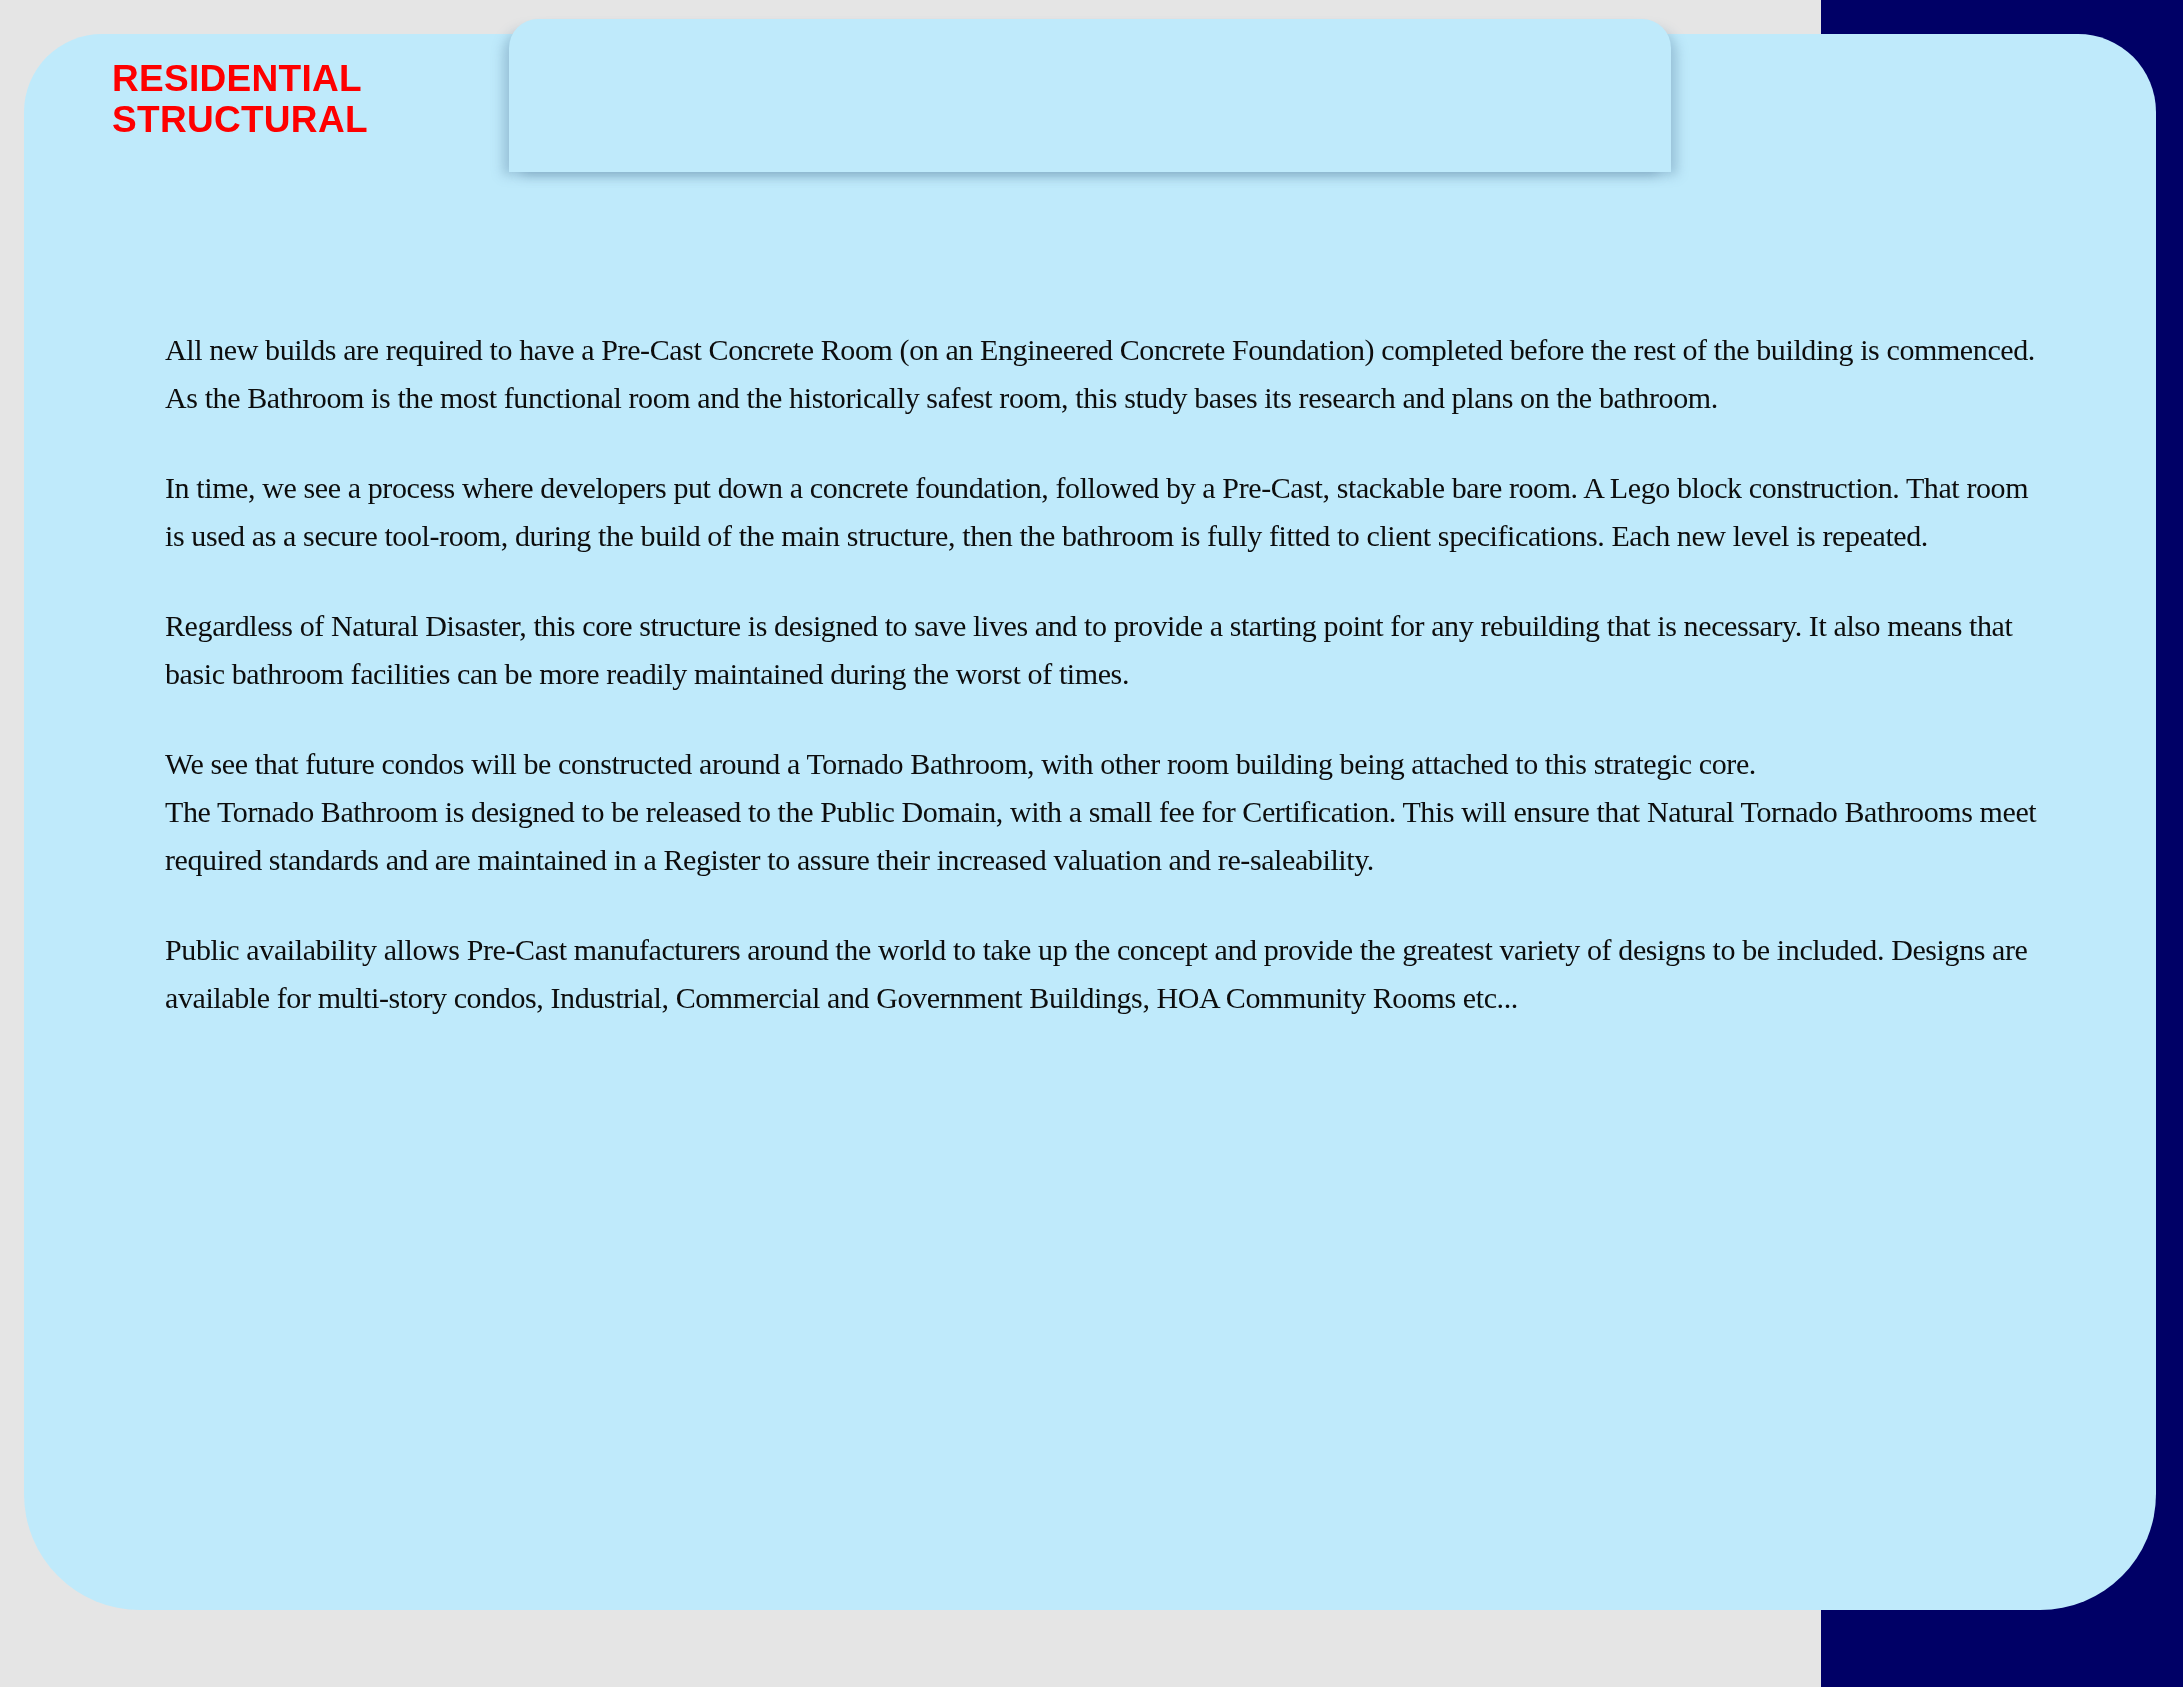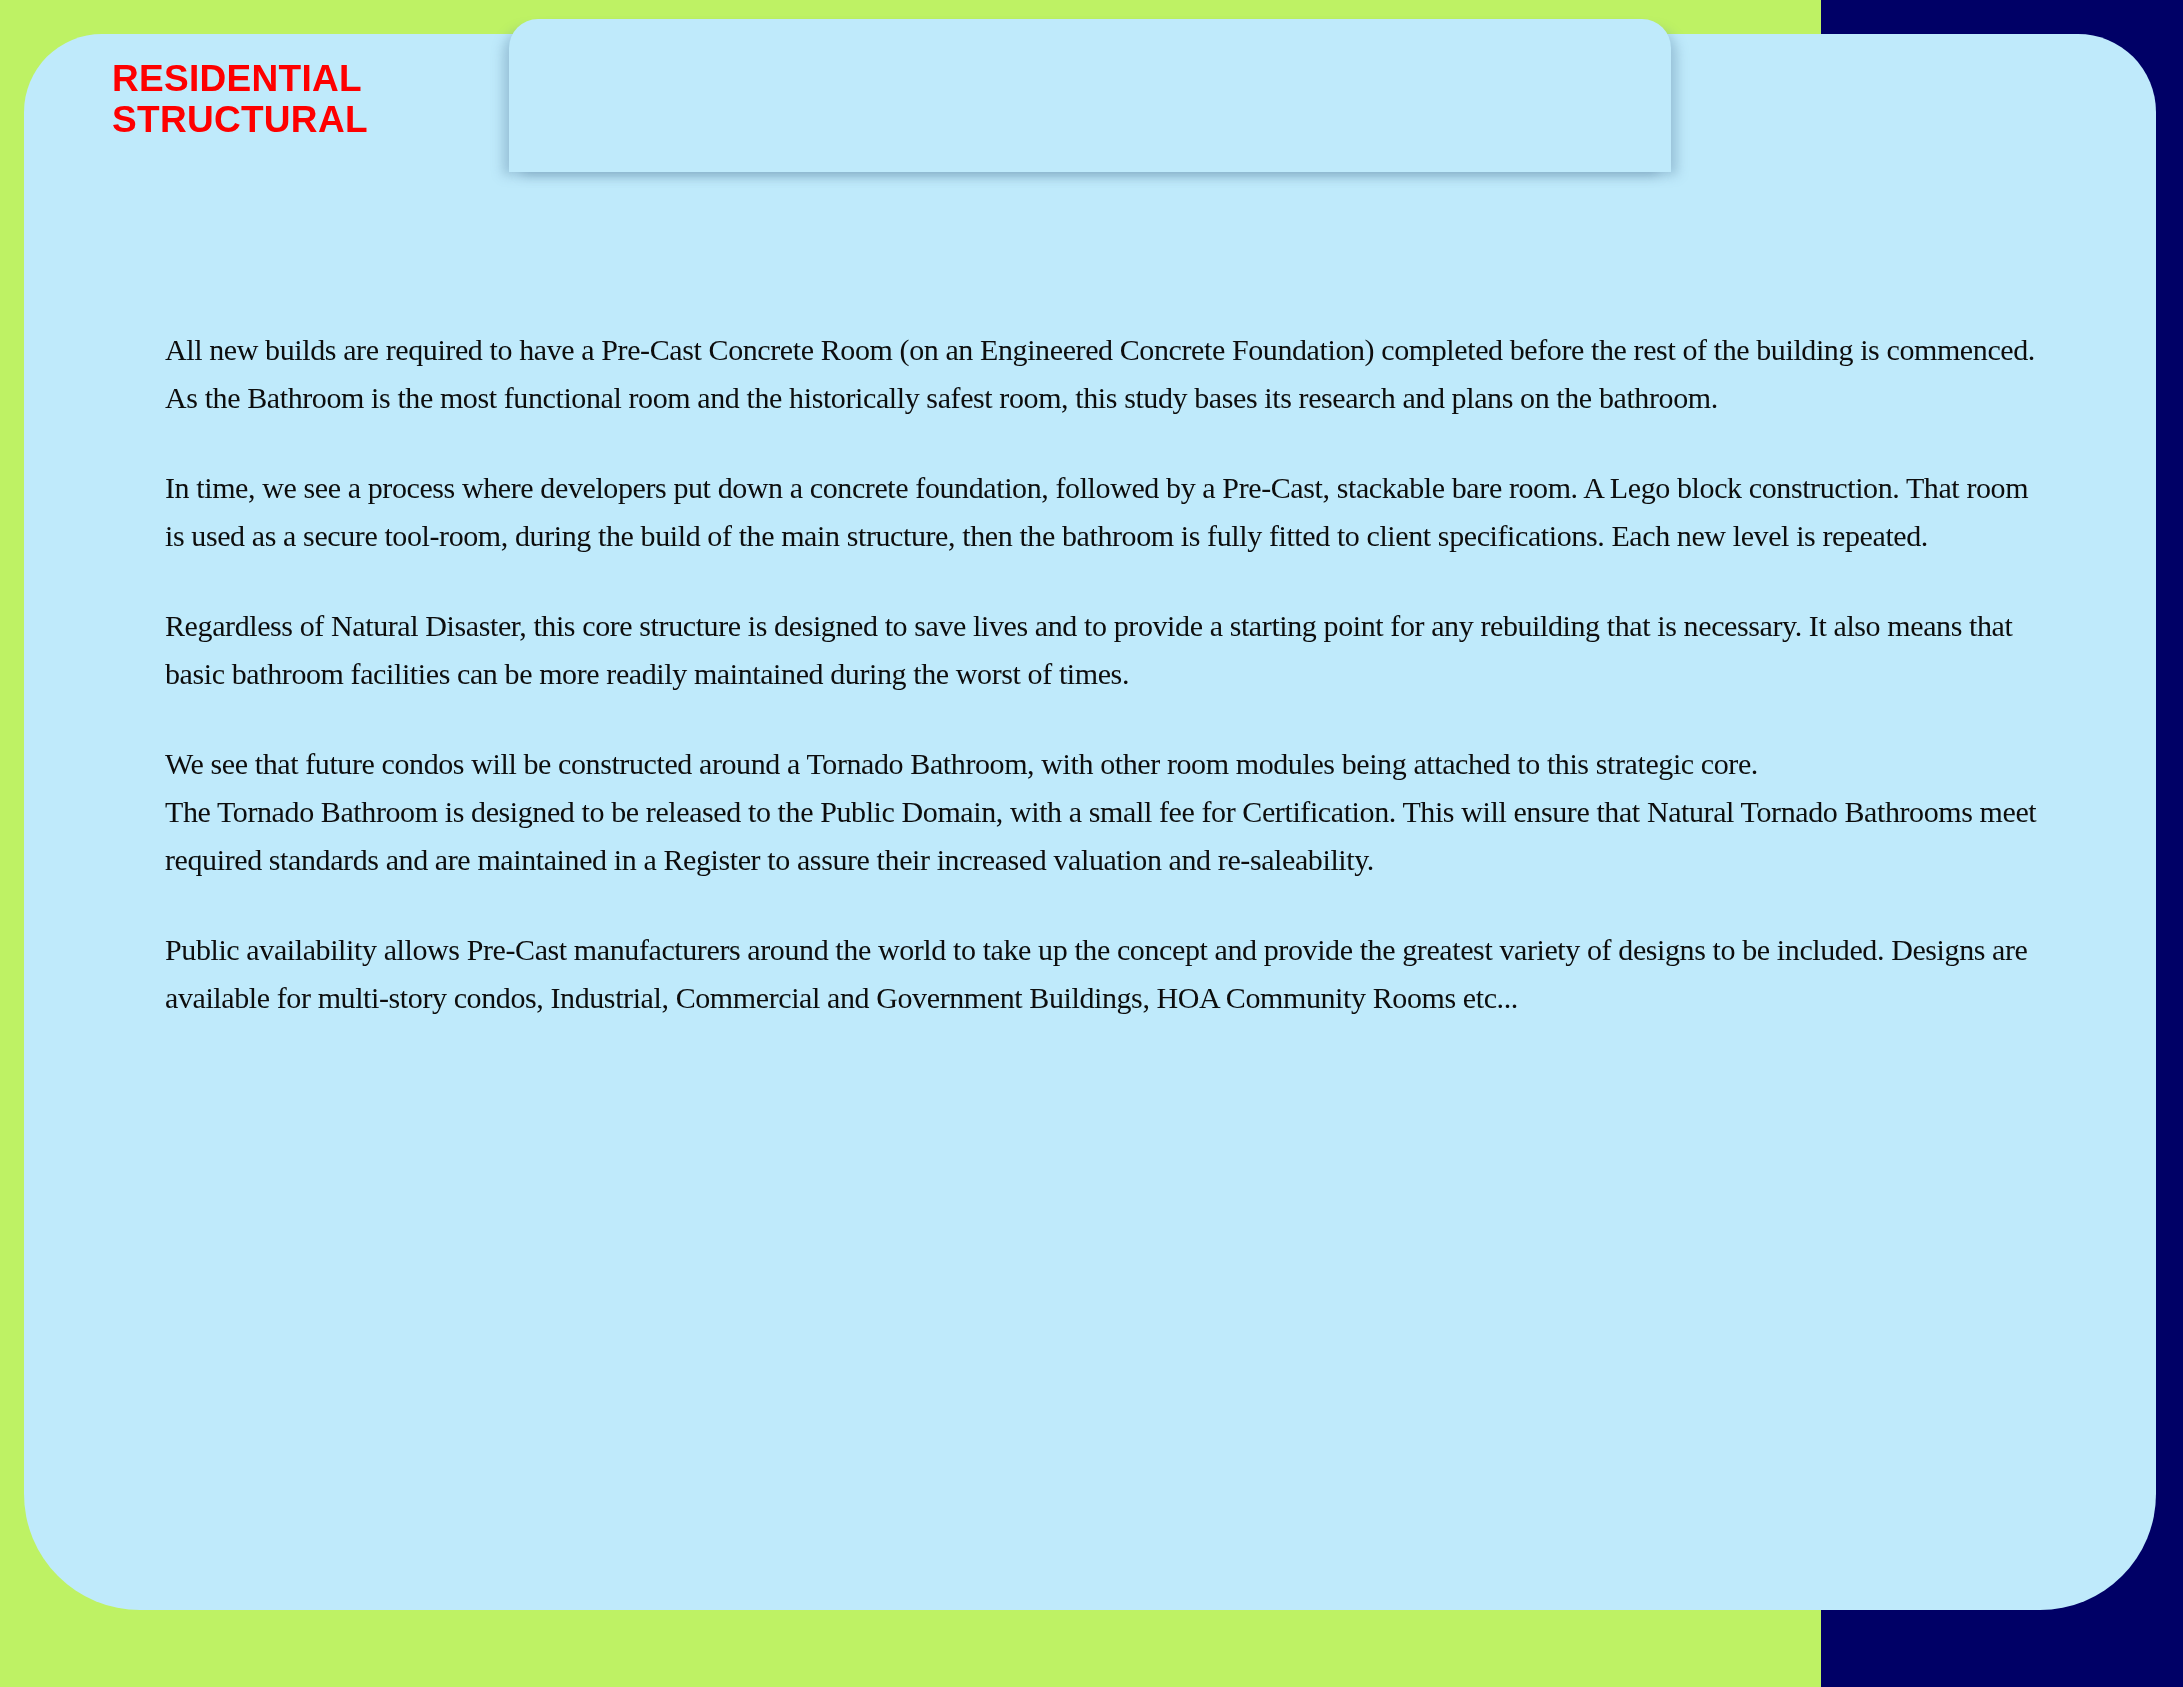--- a/index.html
+++ b/index.html
@@ -12,21 +12,21 @@
     height: 1687px;
     overflow: hidden;
     font-family: "DejaVu Sans", sans-serif;
   }
 
   
   .slide {
     position: relative;
     width: 1821px;
     height: 1687px;
-    background: #bef264;
+    background: #e5e5e5;
   }
 
   
   .card {
     position: absolute;
     left: 24px;
     top: 34px;
     width: 2132px;
     height: 1576px;
     background: #bfeafb;
@@ -136,19 +136,19 @@
     <span>RESIDENTIAL</span>
     <span>STRUCTURAL</span>
   </div>
 
 
 
   <div class="body-copy">
     <p>All new builds are required to have a Pre-Cast Concrete Room (on an Engineered Concrete Foundation) completed before the rest of the building is commenced. As the Bathroom is the most functional room and the historically safest room, this study bases its research and plans on the bathroom.</p>
     <p>In time, we see a process where developers put down a concrete foundation, followed by a Pre-Cast, stackable bare room. A Lego block construction. That room is used as a secure tool-room, during the build of the main structure, then the bathroom is fully fitted to client specifications. Each new level is repeated.</p>
     <p>Regardless of Natural Disaster, this core structure is designed to save lives and to provide a starting point for any rebuilding that is necessary. It also means that basic bathroom facilities can be more readily maintained during the worst of times.</p>
-    <p class="tight">We see that future condos will be constructed around a Tornado Bathroom, with other room modules being attached to this strategic core.</p>
+    <p class="tight">We see that future condos will be constructed around a Tornado Bathroom, with other room building being attached to this strategic core.</p>
     <p>The Tornado Bathroom is designed to be released to the Public Domain, with a small fee for Certification. This will ensure that Natural Tornado Bathrooms meet required standards and are maintained in a Register to assure their increased valuation and re-saleability.</p>
     <p>Public availability allows Pre-Cast manufacturers around the world to take up the concept and provide the greatest variety of designs to be included. Designs are available for multi-story condos, Industrial, Commercial and Government Buildings, HOA Community Rooms etc...</p>
   </div>
 
 </div>
 
 
 </body></html>

